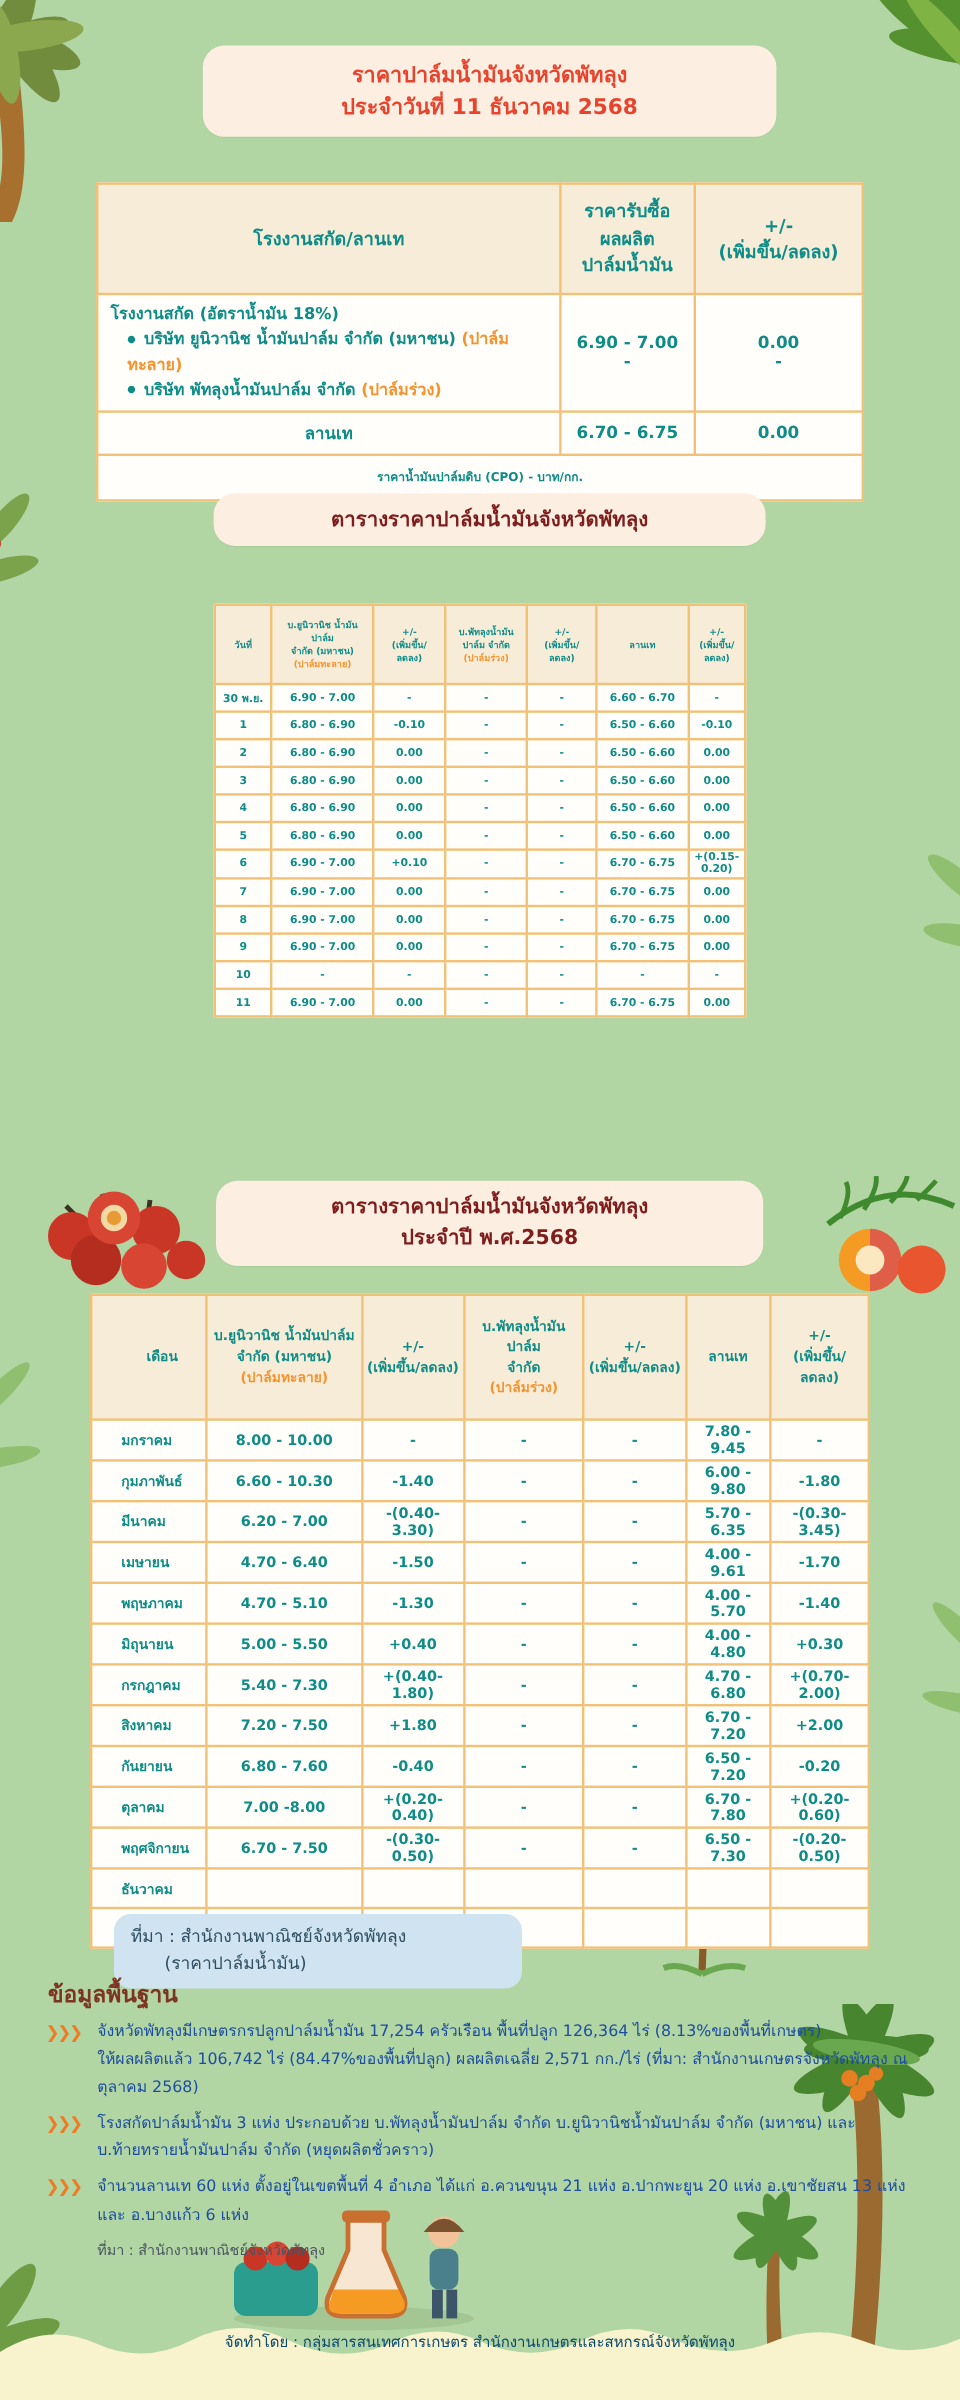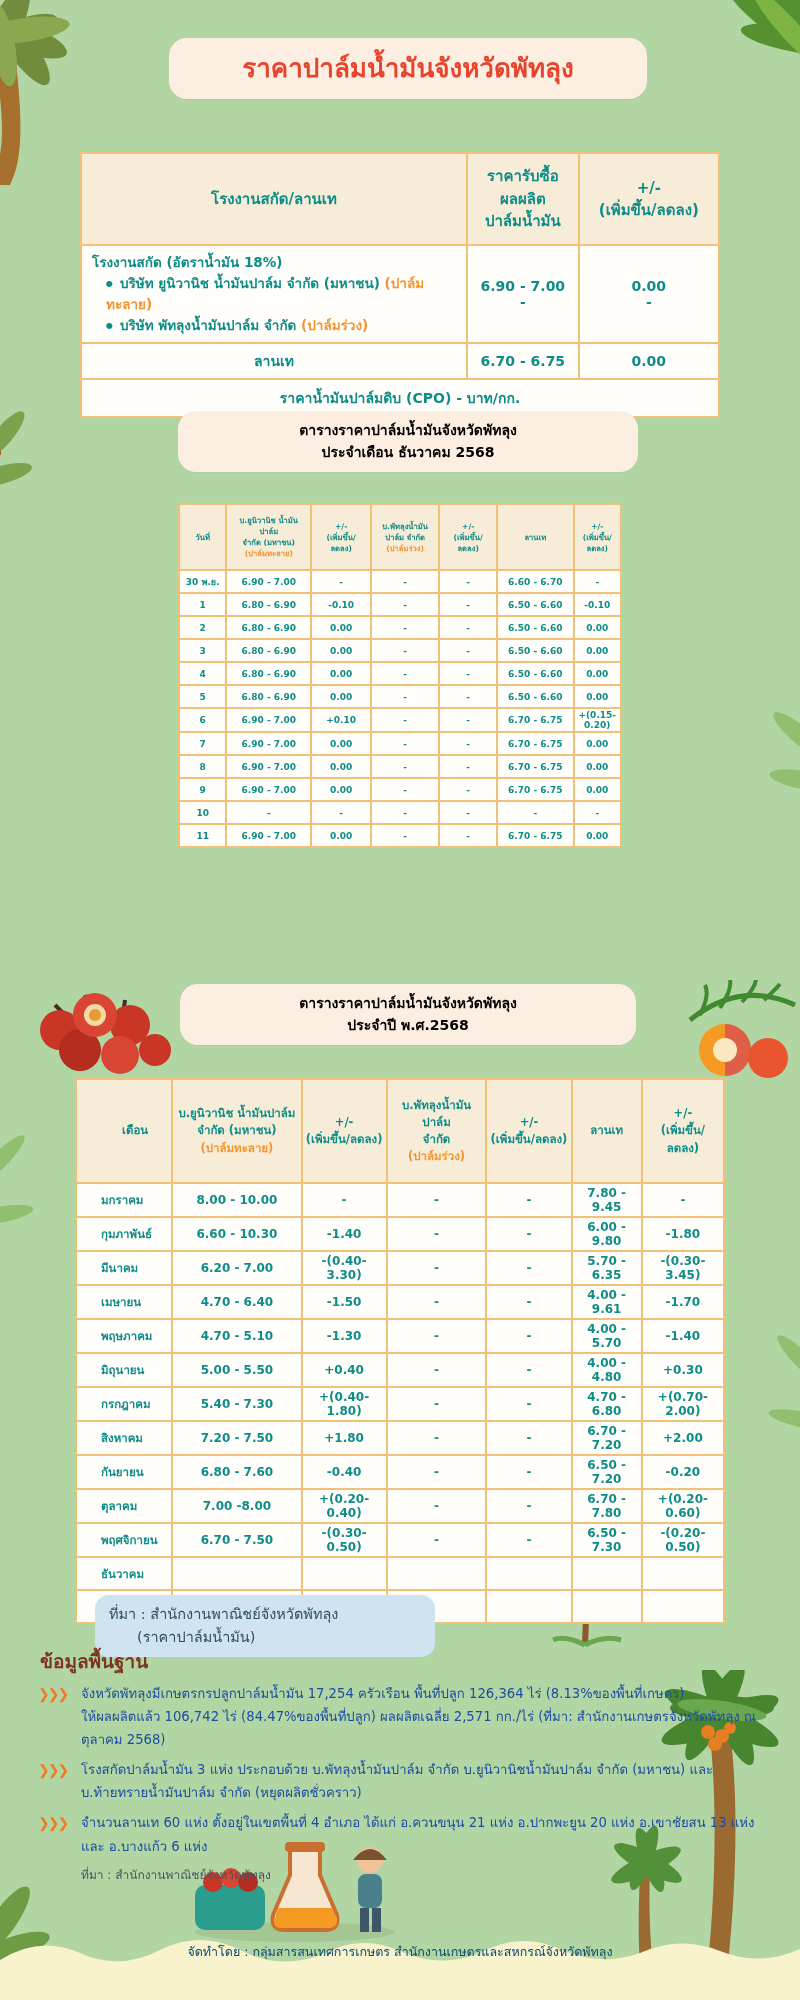--- a/index.html
+++ b/index.html
@@ -11,42 +11,42 @@
   .deco{position:absolute; z-index:1;}
   .content{position:absolute; z-index:2;}
   .pre{white-space:pre-line;}
 
   
   .title-box{
     position:absolute; z-index:2; background:#fcefe2; border-radius:18px;
     text-align:center; font-weight:bold; line-height:1.5;
     box-shadow:0 1px 0 rgba(0,0,0,0.03);
   }
-  .main-title{ left:169px; top:38px; width:462px; padding:11px 8px; color:#e8432c; font-size:26px;}
-  .sub-title{ font-size:14px; color:#000000; padding:9px 8px; line-height:1.55;}
+  .main-title{ left:169px; top:38px; width:462px; padding:11px 8px; color:#e8432c; font-size:18px;}
+  .sub-title{ font-size:17px; color:#7f1d1d; padding:9px 8px; line-height:1.55;}
   .sub-title.t2{ left:178px; top:411px; width:444px;}
   .sub-title.t3{ left:180px; top:984px; width:440px;}
 
   
   table{ position:absolute; z-index:2; border-collapse:collapse; table-layout:fixed; background:#fffefa;}
   th,td{ border:2px solid #f2c178; }
   th{ background:#f6ecd8; color:#0e8c88; vertical-align:middle; }
   td{ color:#0e8c88; font-weight:bold; text-align:center; vertical-align:middle; background:#fffefa;}
   .haccent{ color:#f5932f; font-weight:bold; }
 
   
   .daily{ left:80px; top:152px; width:640px; }
   .daily th{ font-size:15px; height:88px; line-height:1.5;}
   .daily td{ font-size:14px; }
   .daily .factory-cell{ text-align:left; padding:6px 10px; font-size:13.5px; line-height:1.55; height:58px;margin-left:12px;}
   .daily .bullet{ padding-left:14px; }
   .daily .dot{ font-size:8px; vertical-align:2px; margin-right:7px;}
   .daily .accent{ color:#f5932f; }
   .daily .lane td{ height:32px; }
-  .daily .cpo td{ height:34px; font-size:14px; }
+  .daily .cpo td{ height:34px; font-size:10px; }
 
   
   .month{ left:178px; top:503px; width:444px; }
   .month th{ font-size:7.6px; line-height:1.45; height:60px; padding:2px 1px;}
   .month td{ font-size:9px; height:19px; padding:1px 1px;}
   .month th:nth-child(1),.month td:nth-child(1){width:10.5%;}
   .month th:nth-child(2),.month td:nth-child(2){width:19.5%;}
   .month th:nth-child(3),.month td:nth-child(3){width:13.5%;}
   .month th:nth-child(4),.month td:nth-child(4){width:15.5%;margin-left:16px;}
   .month th:nth-child(5),.month td:nth-child(5){width:13%;}
@@ -221,20 +221,21 @@
       <ellipse cx="40" cy="190" rx="34" ry="9" transform="rotate(70 40 190)"></ellipse>
     </g>
   </svg>
 
   <svg class="deco" style="left:0;bottom:0;" width="800" height="85" viewBox="0 0 800 85" preserveAspectRatio="none">
     <path d="M0 45 Q40 20 80 38 T160 35 Q200 15 240 35 T320 40 Q360 18 400 36 T480 38 Q520 16 560 34 T640 38 Q680 20 720 36 T800 34 L800 85 L0 85 Z" fill="#f8f2cd"></path>
   </svg>
 
   <div class="title-box main-title">
     <div>ราคาปาล์มน้ำมันจังหวัดพัทลุง</div>
+    <div>ประจำวันที่ 11 ธันวาคม 2568</div>
   </div>
 
   <table class="daily">
     <colgroup>
         <col style="width:60.5%">
         <col style="width:17.5%">
         <col style="width:22%">
       </colgroup>
     <thead>
       <tr>
@@ -263,21 +264,20 @@
         <td>0.00</td>
       </tr>
       <tr class="cpo">
         <td colspan="3">ราคาน้ำมันปาล์มดิบ (CPO)   -   บาท/กก.</td>
       </tr>
     </tbody>
   </table>
 
   <div class="title-box sub-title t2">
     <div>ตารางราคาปาล์มน้ำมันจังหวัดพัทลุง</div>
-    <div>ประจำเดือน ธันวาคม 2568</div>
   </div>
 
   <table class="month">
     <thead>
         <tr>
           <th>
             <div class="pre hmain">วันที่</div>
           </th>
           <th>
             <div class="pre hmain">บ.ยูนิวานิช น้ำมัน

